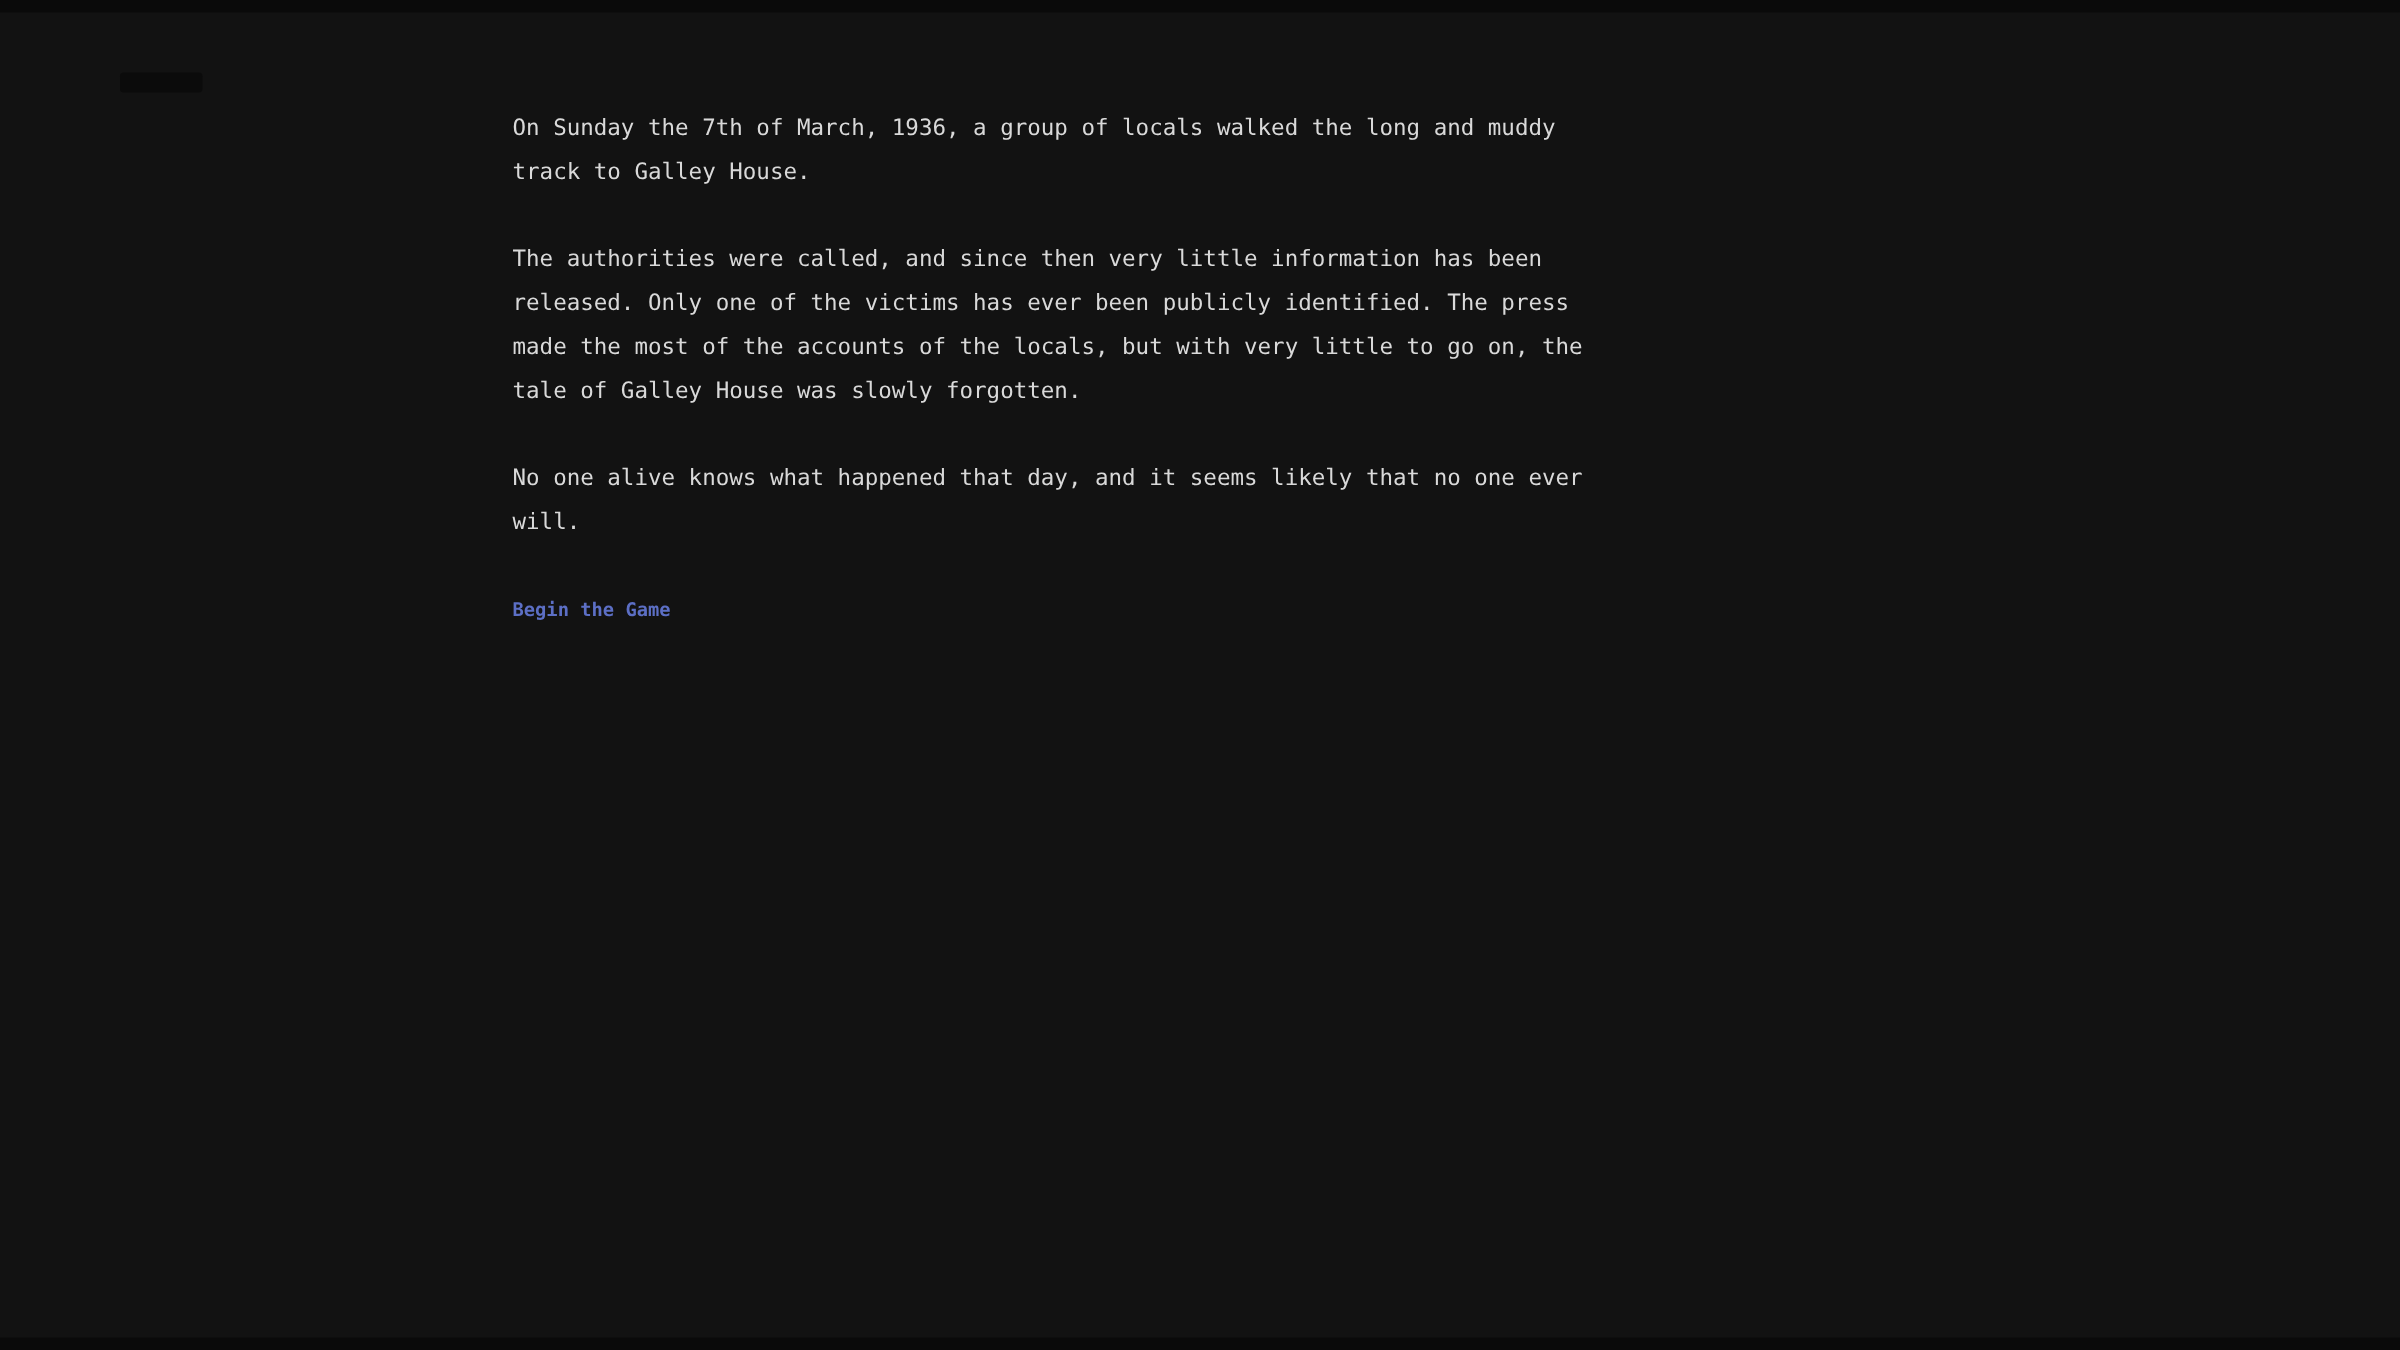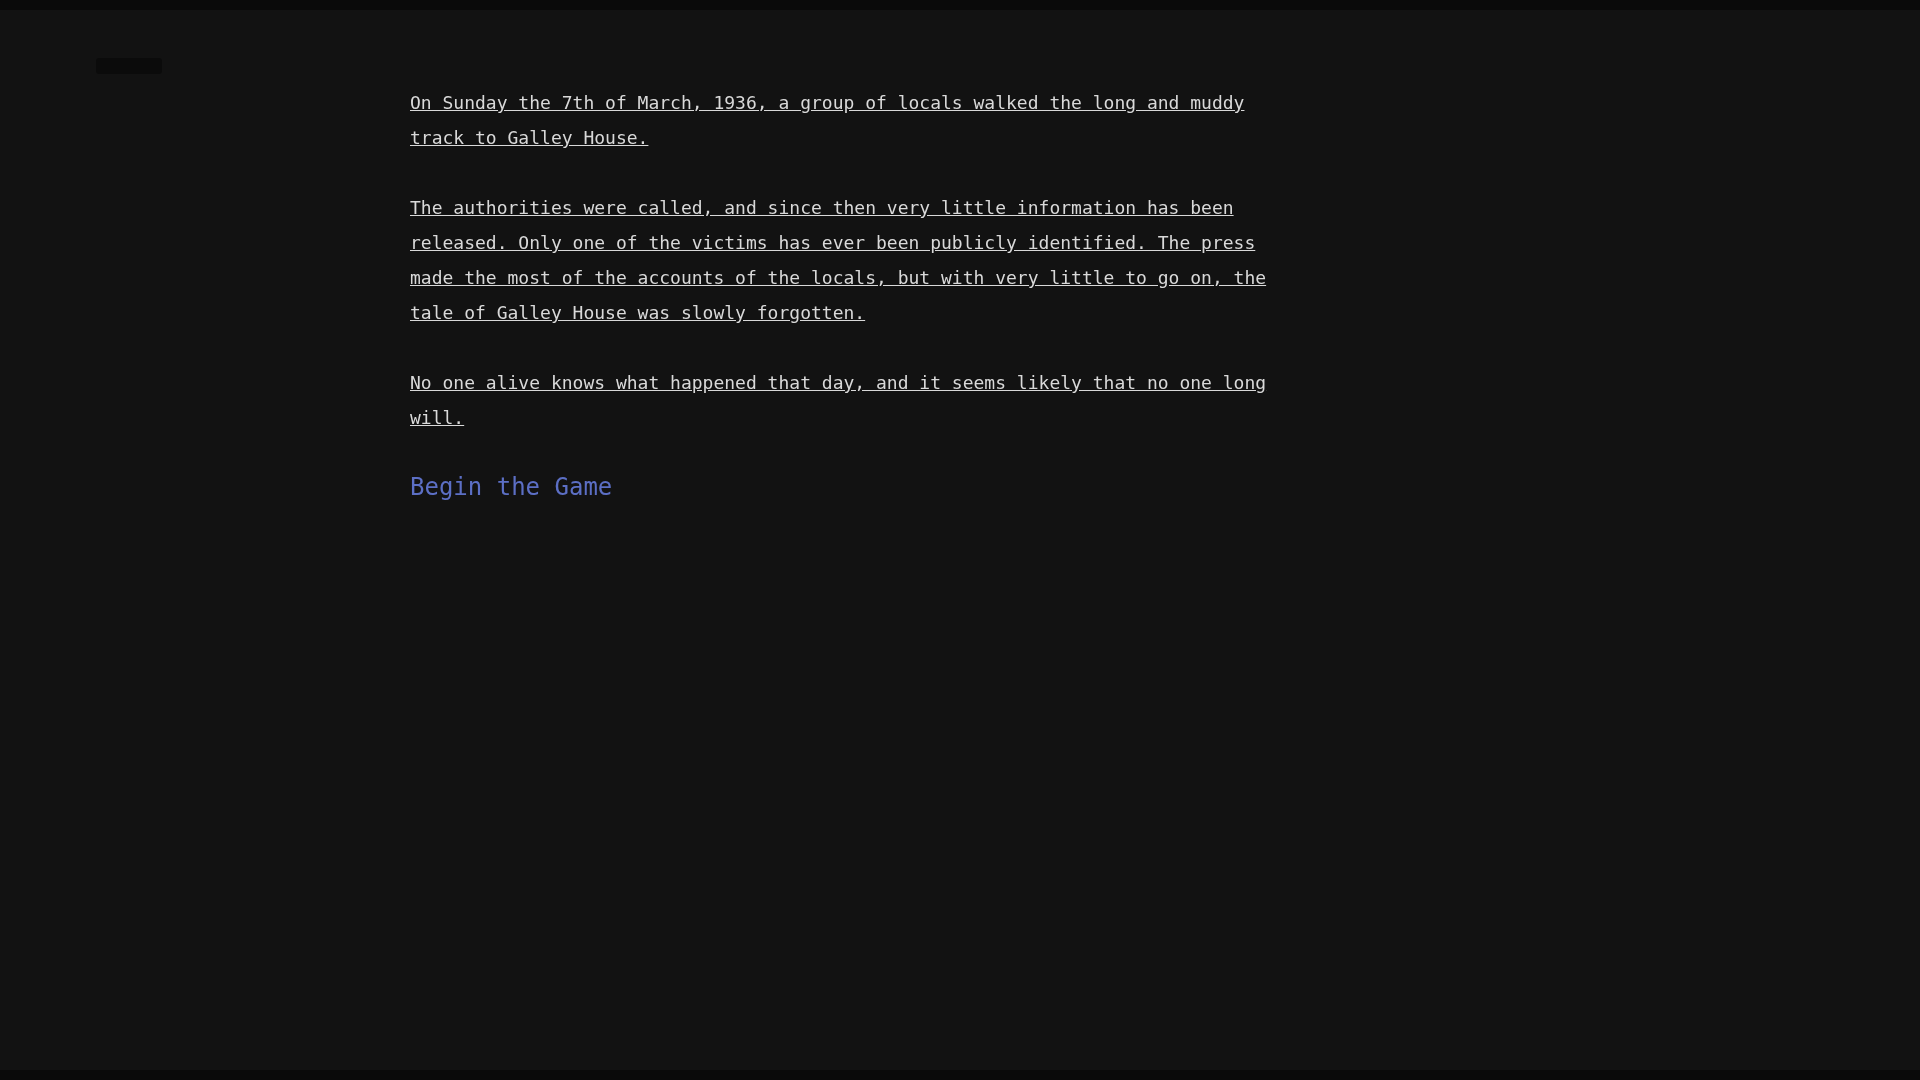--- a/index.html
+++ b/index.html
@@ -37,48 +37,48 @@
     left: 410px;
     top: 85px;
     width: 920px;
     color: var(--text, #d9d9d9);
     font-size: 18px;
     line-height: 35px;
   }
   .story p {
     margin: 0 0 35px 0;
     white-space: pre;
-    text-decoration: underline;
   }
   .begin-link {
     display: inline-block;
     color: var(--link, #5c6fc5);
     text-decoration: none;
     cursor: pointer;
     white-space: pre;
-    font-size: 24px;
+    font-size: 15px;
     line-height: 35px;
+    font-weight: bold;
   }
 </style>
 </head>
 <body>
 
 <div>
 
   <div class="letterbox letterbox-top"></div>
 
   <div class="faded-element"></div>
 
   <div class="story">
     <p>On Sunday the 7th of March, 1936, a group of locals walked the long and muddy
 track to Galley House.</p>
     <p>The authorities were called, and since then very little information has been
 released. Only one of the victims has ever been publicly identified. The press
 made the most of the accounts of the locals, but with very little to go on, the
 tale of Galley House was slowly forgotten.</p>
-    <p>No one alive knows what happened that day, and it seems likely that no one long
+    <p>No one alive knows what happened that day, and it seems likely that no one ever
 will.</p>
     <a class="begin-link">Begin the Game</a>
   </div>
 
   <div class="letterbox letterbox-bottom"></div>
 
 </div>
 
 </body></html>

